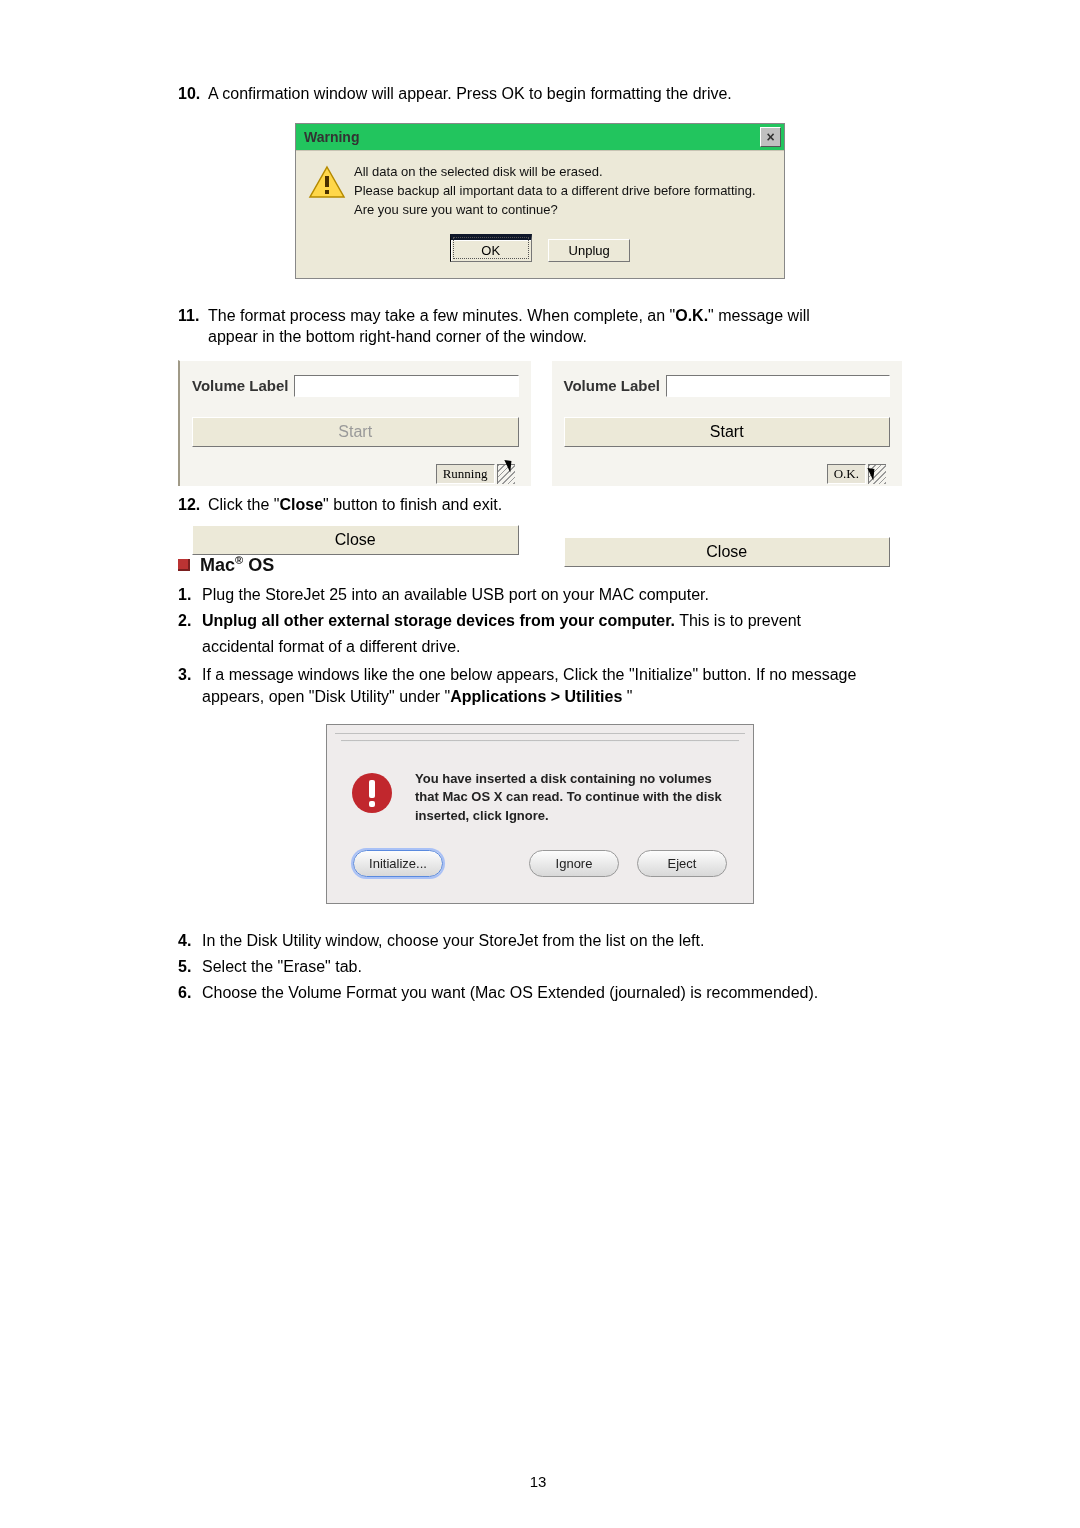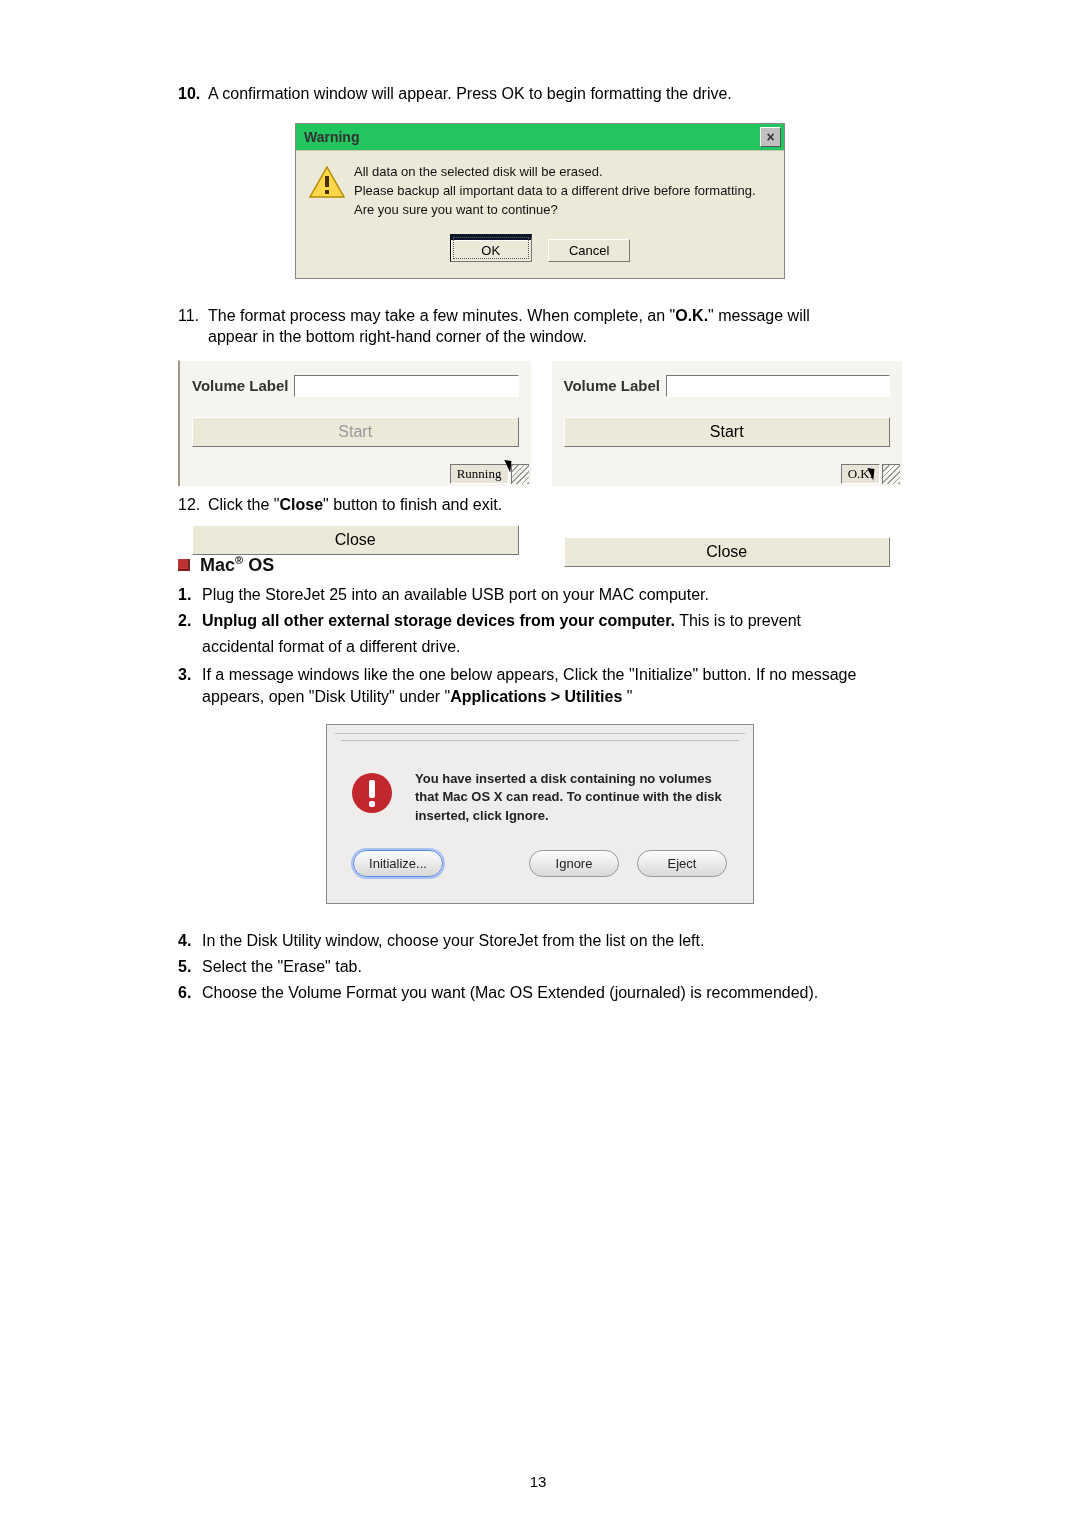--- a/index.html
+++ b/index.html
@@ -71,21 +71,21 @@
       outline: 1px dotted #555;
       outline-offset: -4px;
       border-top: 6px solid #0f172a;
       border-left: 1px solid #000;
       box-shadow: inset 1px 1px 0 #fff;
     }
 
     
     .step-11 { margin: 0 0 10px 0; text-align: justify; }
     .step-11-line { display: flex; }
-    .num-col { flex: 0 0 30px; font-weight: normal; }
+    .num-col { flex: 0 0 30px; font-weight: bold; }
     .text-col { flex: 1; }
     .step-11-body { padding-left: 30px; margin-top: 3px; }
 
     
     .panels-row { display: flex; gap: 20px; margin: 14px 0 10px 0; }
     .panel { 
       flex: 1;
       background: #f5f4ef;
       border-left: 1px solid #fff;
       border-top: 1px solid #fff;
@@ -113,21 +113,21 @@
       border-right: 1px solid #777;
       border-bottom: 1px solid #777;
       font-family: Tahoma, sans-serif;
       font-size: 16px;
       text-align: center;
     }
     .big-win-btn.disabled { color: #999; }
     .status-bar {
       position: absolute; bottom: 0; left: 0; right: 0;
       height: 24px; display: flex; justify-content: flex-end; align-items: center;
-      padding-right: 2px; gap: 2px;
+      padding-right: 16px; gap: 2px;
     }
     .status-chip {
       height: 20px; padding: 0 6px;
       border-top: 1px solid #777; border-left: 1px solid #777;
       border-right: 1px solid #fff; border-bottom: 1px solid #fff;
       font-family: "Times New Roman", serif;
       font-size: 13px;
       display: flex; align-items: center;
       background: #e8e5d8;
     }
@@ -224,21 +224,21 @@
         </svg>
       </div>
       <div class="warning-text-col">
         <div>All data on the selected disk will be erased.</div>
         <div>Please backup all important data to a different drive before formatting.</div>
         <div>Are you sure you want to continue?</div>
       </div>
     </div>
     <div class="warning-btn-row">
       <div class="win-btn win-btn-focus">OK</div>
-      <div class="win-btn">Cancel</div>
+      <div class="win-btn">Unplug</div>
     </div>
   </div>
 
   <div class="step-11">
     <div class="step-11-line">
       <div class="num-col">11.</div>
       <div class="text-col">
         <span>The format process may take a few minutes. When complete, an "</span><b>O.K.</b><span>" message will</span>
       </div>
     </div>

